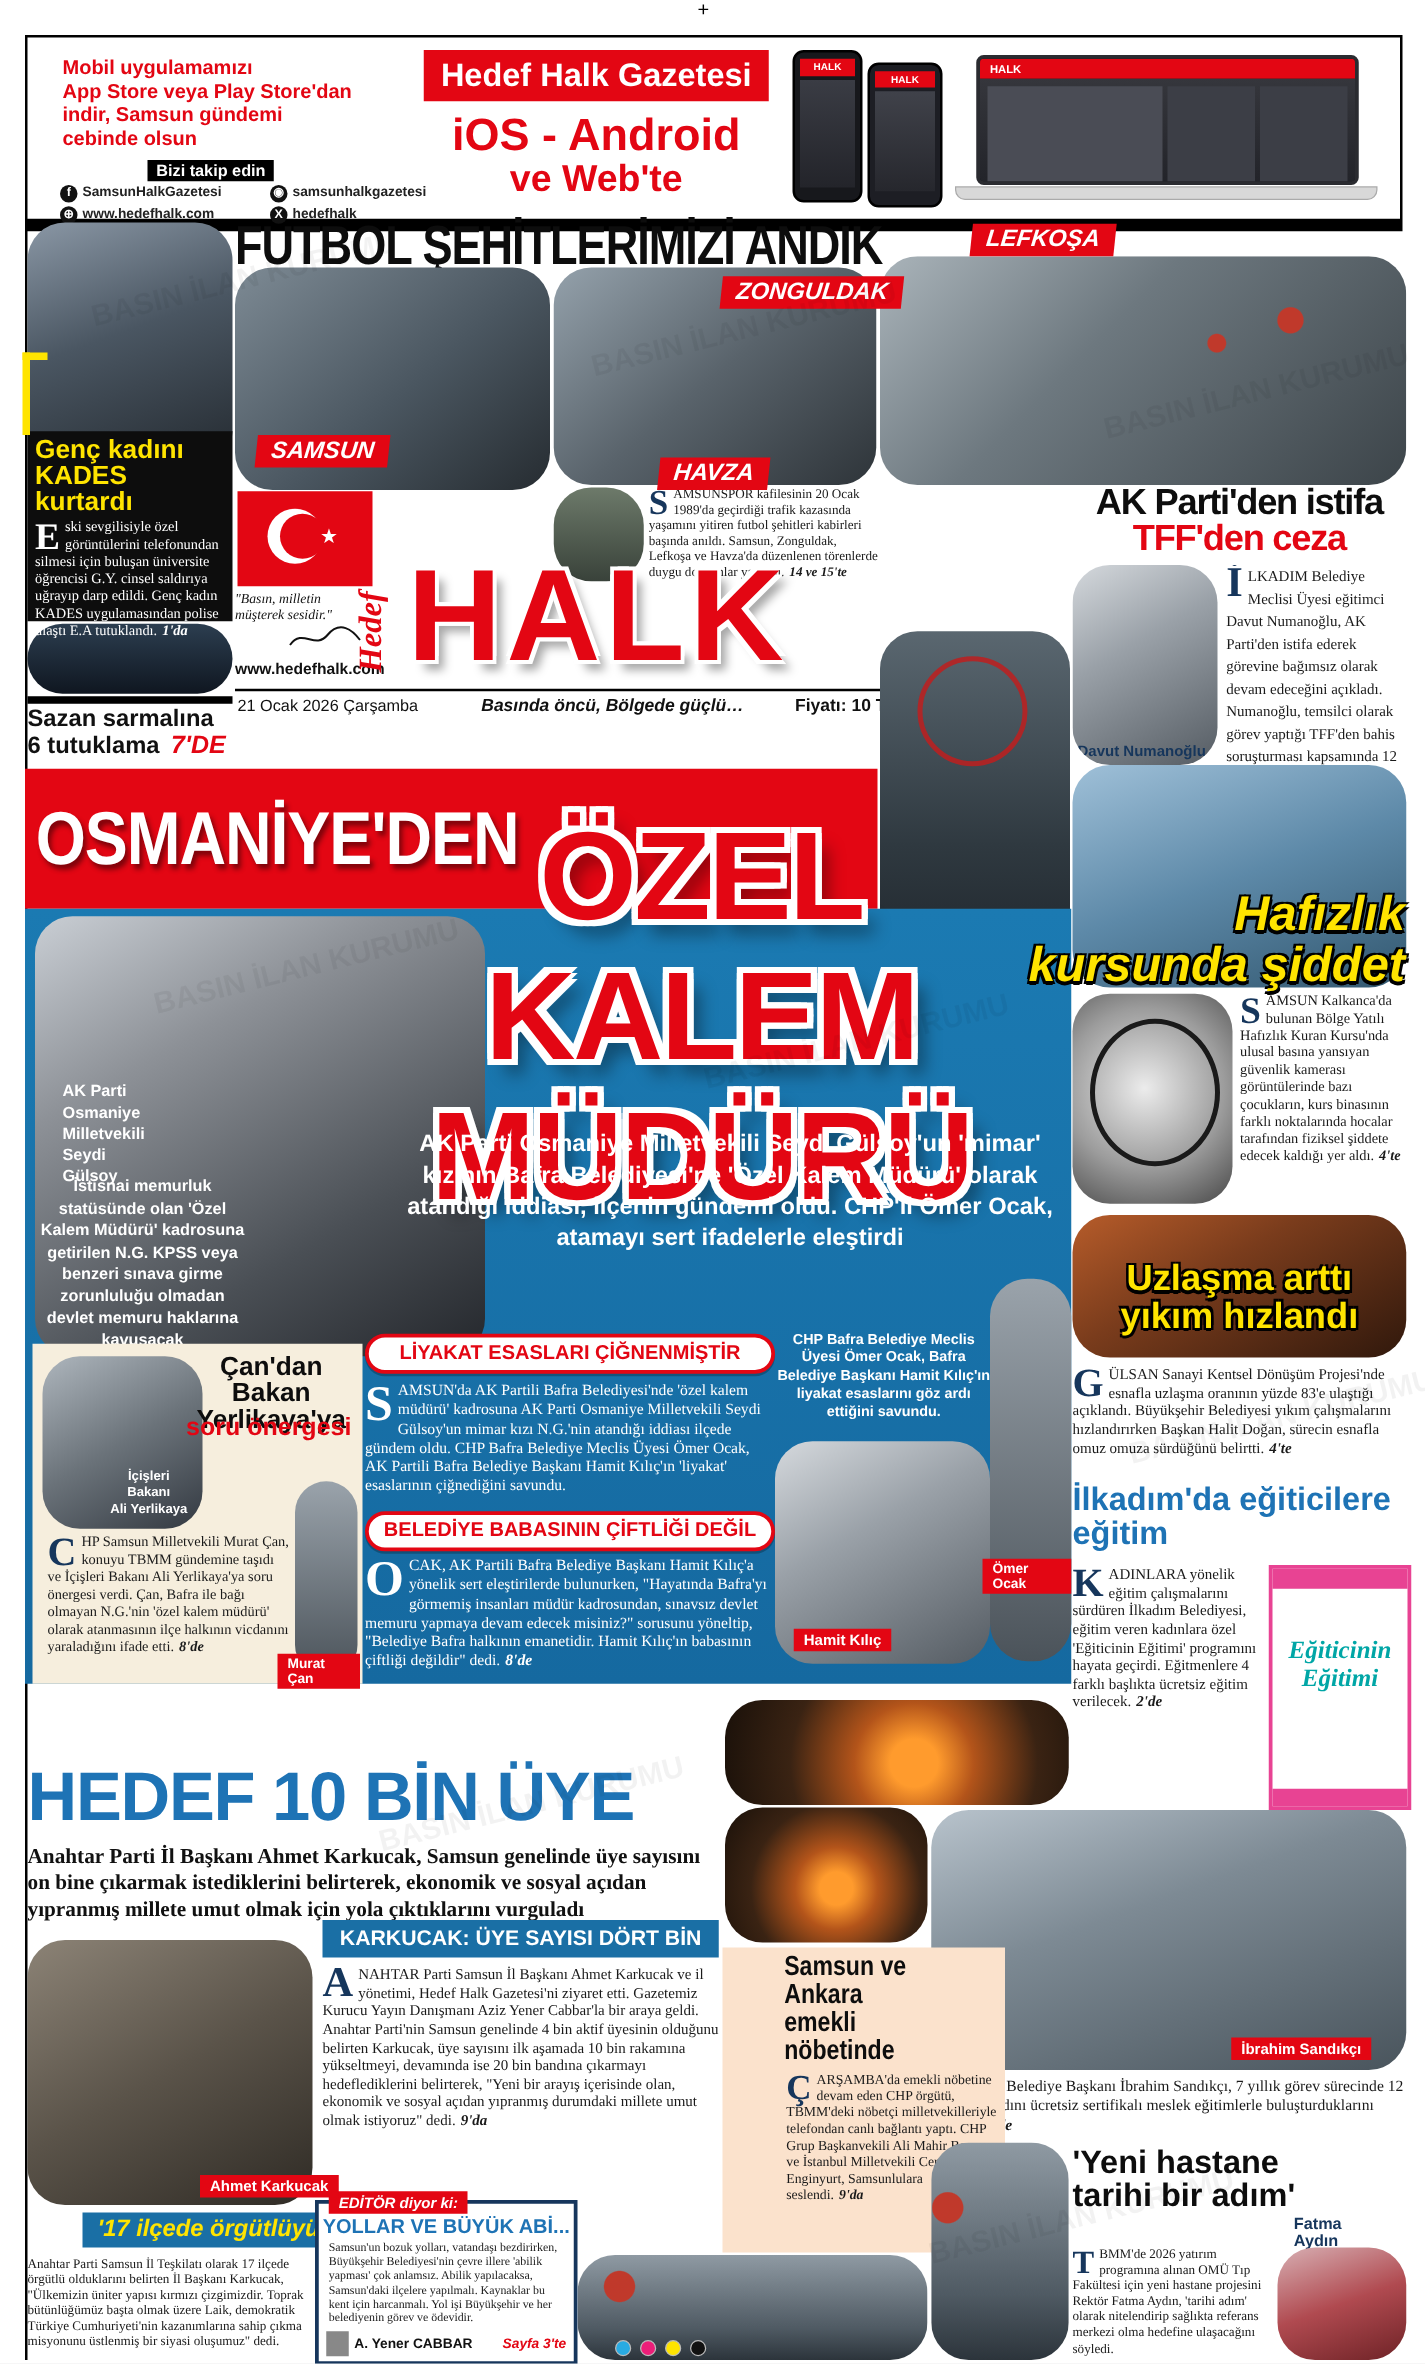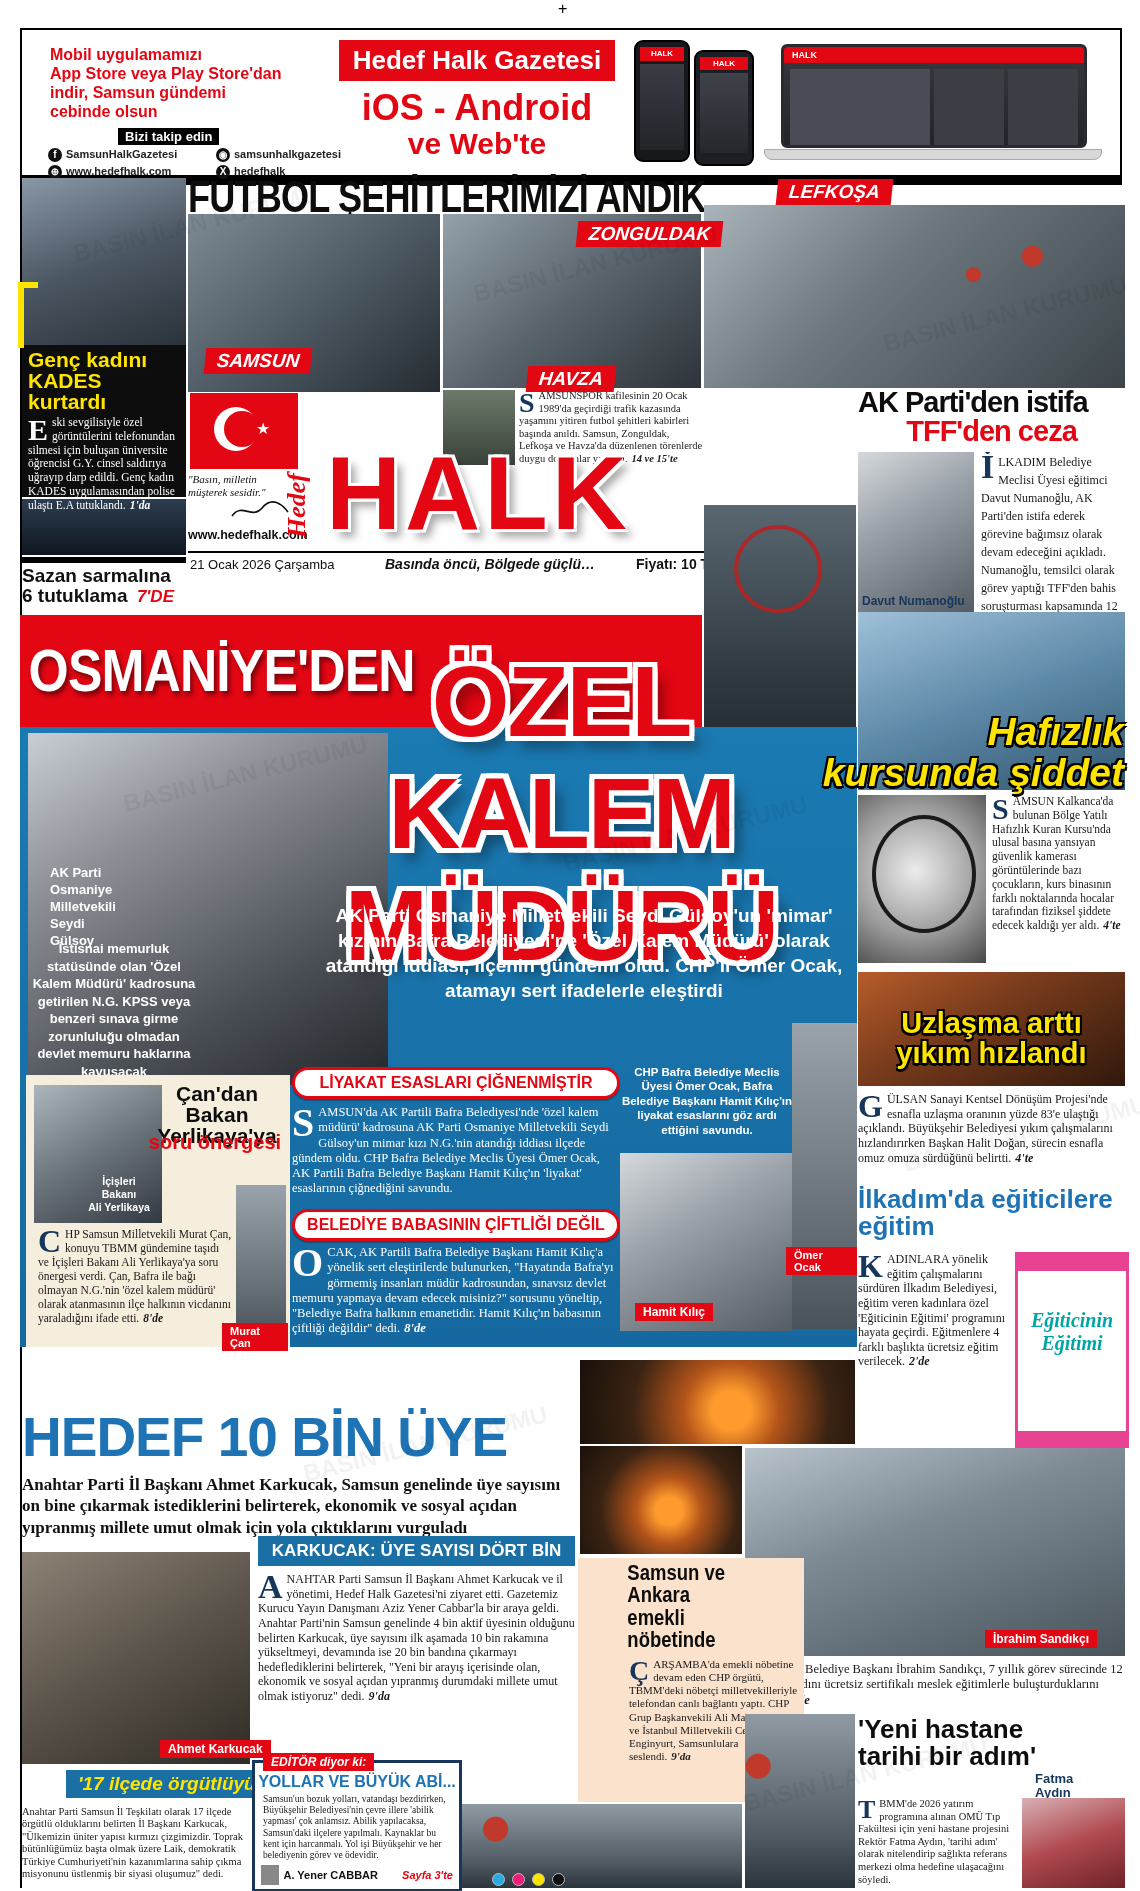--- a/index.html
+++ b/index.html
@@ -8,21 +8,21 @@
   .abs{position:absolute;}
   
   .serif{font-family:"Liberation Serif",serif;color:#1a1a1a;}
   .preline{white-space:pre-line;}
   .dc{float:left;font-family:"Liberation Serif",serif;font-weight:bold;font-size:40px;
       line-height:.78;margin:2px 4px 0 0;color:#16365c;}
   .dc-w{color:#fff;}
   .pref{font-weight:bold;font-style:italic;margin-left:4px;}
   .pref-red{color:#e30613;}
   
-  .ph{position:absolute;overflow:hidden;}
+  .ph{position:absolute;overflow:hidden;border-radius:30px;}
   .ph-police{background:linear-gradient(160deg,#8a97a5,#4a5662 45%,#23292f);}
   .ph-night{background:linear-gradient(180deg,#2c3e50,#0f1620);}
   .ph-funeral{background:linear-gradient(140deg,#7d8a94,#4a5660 55%,#262c31);}
   .ph-zong{background:linear-gradient(140deg,#94a1ab,#59636b 50%,#2e3439);}
   .ph-lefkosa{background:radial-gradient(circle at 78% 28%,#c0392b 0 10px,transparent 11px),
               radial-gradient(circle at 64% 38%,#c0392b 0 7px,transparent 8px),
               linear-gradient(135deg,#aab4ba,#6d787f 40%,#3c4449);}
   .ph-grave{background:linear-gradient(180deg,#6d7a6a,#39423a);}
   .ph-gulsoy{background:linear-gradient(150deg,#c9ced4,#8d9197 30%,#4a4f55 70%,#24272c);}
   .ph-crowd{background:linear-gradient(180deg,#5a6770,#2f3940 60%,#1d2329);}
@@ -110,21 +110,21 @@
   <div class="abs" style="left:22px;top:345px;width:164px;height:152px;background:#0d0d0d;z-index:5;padding:0;">
     <div class="preline" style="color:#ffe400;font-weight:900;font-size:21px;line-height:1.0;padding:4px 6px 2px 6px;">Genç kadını
 KADES kurtardı</div>
     <div class="serif" style="color:#fff;font-size:11.5px;line-height:1.2;padding:2px 6px;">
       <span class="dc dc-w" style="font-size:30px;">E</span><span>ski sevgilisiyle özel görüntülerini telefonundan silmesi için buluşan üniversite öğrencisi G.Y. cinsel saldırıya uğrayıp darp edildi. Genç kadın KADES uygulamasından polise ulaştı E.A tutuklandı.</span><span class="pref" style="color:#fff;">1'da</span>
     </div>
   </div>
   <div class="ph ph-night" style="left:22px;top:499px;width:164px;height:56px;"></div>
   <div class="abs" style="left:22px;top:557px;width:164px;height:56px;border-top:6px solid #000;padding-top:3px;">
     <div style="font-weight:900;font-size:19px;color:#111;line-height:1.05;"><span>Sazan sarmalına</span><br>
-    <span>6 tutuklama</span> <span class="pref pref-red" style="font-size:17px;margin-top:24px;">7'DE</span></div>
+    <span>6 tutuklama</span> <span class="pref pref-red" style="font-size:20px;margin-top:24px;">7'DE</span></div>
   </div>
 
   <div class="abs" style="left:188px;top:172px;width:720px;font-weight:900;font-size:44px;color:#0d0d0d;transform:scaleX(.82);transform-origin:left;letter-spacing:-1px;">FUTBOL ŞEHİTLERİMİZİ ANDIK</div>
   <div class="loc" style="left:777px;top:179px;">LEFKOŞA</div>
   <div class="ph ph-funeral" style="left:188px;top:214px;width:252px;height:178px;"></div>
   <div class="ph ph-zong" style="left:443px;top:214px;width:258px;height:174px;"></div>
   <div class="ph ph-lefkosa" style="left:704px;top:205px;width:421px;height:183px;"></div>
   <div class="loc" style="left:205px;top:348px;">SAMSUN</div>
   <div class="loc" style="left:577px;top:221px;">ZONGULDAK</div>
   <div class="loc" style="left:527px;top:366px;">HAVZA</div>
@@ -145,21 +145,21 @@
     </svg>
   <div class="abs" style="left:188px;top:528px;font-weight:bold;font-size:12.5px;color:#111;">www.hedefhalk.com</div>
   <div class="abs" style="left:282px;top:538px;transform:rotate(-90deg);transform-origin:left top;color:#e30613;font:italic 900 26px 'Liberation Serif',serif;">Hedef</div>
   <div class="abs" style="left:326px;top:441px;font-weight:900;font-size:104px;line-height:1;color:#e30613;letter-spacing:4px;text-shadow:-3px -3px 0 #fff,3px -3px 0 #fff,-3px 3px 0 #fff,3px 3px 0 #fff,7px 8px 8px rgba(0,0,0,.35);">HALK</div>
   <div class="abs" style="left:188px;top:551px;width:517px;border-top:2px solid #000;"></div>
   <div class="abs" style="left:190px;top:557px;font-size:13px;color:#111;">21 Ocak 2026 Çarşamba</div>
   <div class="abs" style="left:385px;top:556px;font-weight:bold;font-style:italic;font-size:14px;color:#111;">Basında öncü, Bölgede güçlü…</div>
   <div class="abs" style="left:636px;top:556px;font-weight:bold;font-size:14px;color:#111;">Fiyatı: 10 TL</div>
 
   <div class="abs" style="left:858px;top:386px;width:267px;height:228px;">
-    <div style="font-weight:900;font-size:29px;letter-spacing:-1px;color:#0d0d0d;">AK Parti'den istifa</div>
+    <div style="text-align:center;font-weight:900;font-size:29px;letter-spacing:-1px;color:#0d0d0d;">AK Parti'den istifa</div>
     <div style="text-align:center;font-weight:900;font-size:29px;letter-spacing:-1px;color:#e30613;margin-top:-4px;">TFF'den ceza</div>
     <div style="position:relative;margin-top:4px;height:164px;overflow:hidden;">
       <div class="ph ph-suit" style="position:relative;float:left;width:116px;height:160px;margin-right:7px;">
         <div style="position:absolute;left:4px;bottom:4px;color:#16365c;font-weight:900;font-size:12px;">Davut Numanoğlu</div>
       </div>
       <span class="serif" style="font-size:12px;line-height:1.22;"><span class="dc" style="font-size:34px;">İ</span><span>LKADIM Belediye Meclisi Üyesi eğitimci Davut Numanoğlu, AK Parti'den istifa ederek görevine bağımsız olarak devam edeceğini açıkladı. Numanoğlu, temsilci olarak görev yaptığı TFF'den bahis soruşturması kapsamında 12 ay hak mahrumiyeti cezası aldı.</span></span>
     </div>
   </div>
 
   <div class="ph ph-crowd" style="left:704px;top:505px;width:152px;height:285px;">

